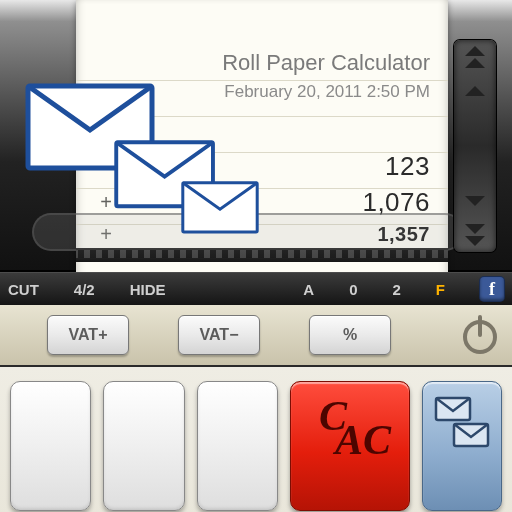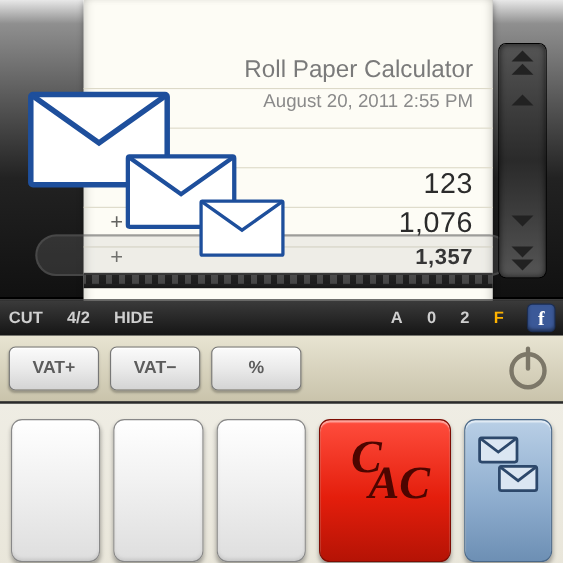--- a/index.html
+++ b/index.html
@@ -149,21 +149,21 @@
     position: relative;
     height: 30px;
     background: linear-gradient(to bottom, #3b3b3b, #151515);
     border-top: 1px solid #4c4c4c;
     display: flex;
     align-items: center;
     font-size: 15px;
     font-weight: 600;
     color: #cfcfcf;
     padding: 16px 8px;
-    gap: 22px;
+    gap: 35px;
   }
   .status-bar .spacer { flex:1; }
   .status-bar .sel { color: #ffb300; }
   .fb {
     width: 24px; height: 24px;
     background: #3b5998;
     border-radius: 4px;
     color: #fff;
     font-family: Georgia, serif;
     font-weight: bold;
@@ -190,21 +190,21 @@
   .small-key {
     width: 82px; height: 40px;
     border: 1px solid #777;
     border-radius: 6px;
     background: linear-gradient(to bottom,#fbfbfb 0%, #eaeaea 50%, #d4d4d4 100%);
     box-shadow: 0 2px 2px rgba(0,0,0,.25), inset 0 1px 0 #fff;
     color: #5c5c5c;
     font-size: 16px;
     font-weight: 600;
     cursor:pointer;
-    display:flex; align-items:center; justify-content:center;
+    display:flex; align-items:center; justify-content:center;margin-left:39px;
   }
   .power {
     margin-left:auto;
     width: 48px; height: 48px;
     color:#7c7768;
     cursor:pointer;
   }
   .main-row {
     display:flex;
     padding: 14px 10px 0 10px;
@@ -255,21 +255,21 @@
 <div class="display-frame">
 
   <div class="paper">
     <div class="paper-line p1"></div>
     <div class="paper-line p2"></div>
     <div class="paper-line p3"></div>
     <div class="paper-line p4"></div>
     <div class="paper-line p5"></div>
 
     <div class="paper-title">Roll Paper Calculator</div>
-    <div class="paper-date">August 20, 2011 2:55 PM</div>
+    <div class="paper-date">February 20, 2011 2:50 PM</div>
 
     <div class="tape-row row-a">
       <div class="tape-op"></div>
       <div class="tape-val">123</div>
     </div>
     <div class="tape-row row-b">
       <div class="tape-op">+</div>
       <div class="tape-val">1,076</div>
     </div>
     <div class="tape-row row-c">

